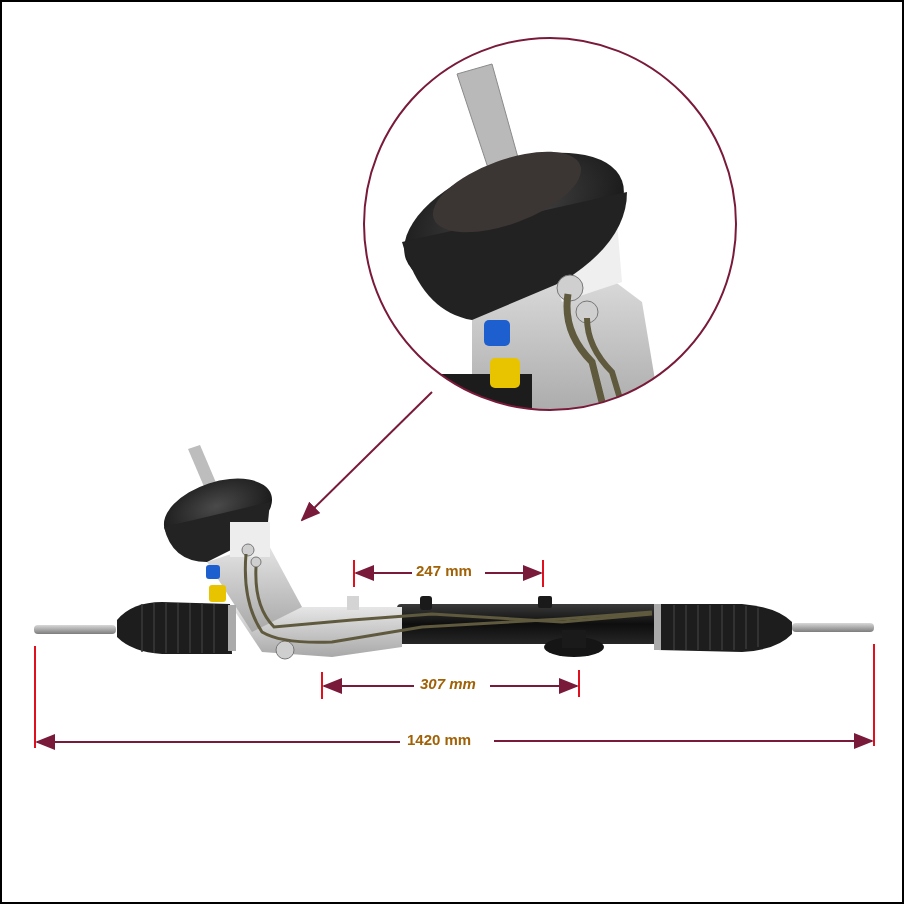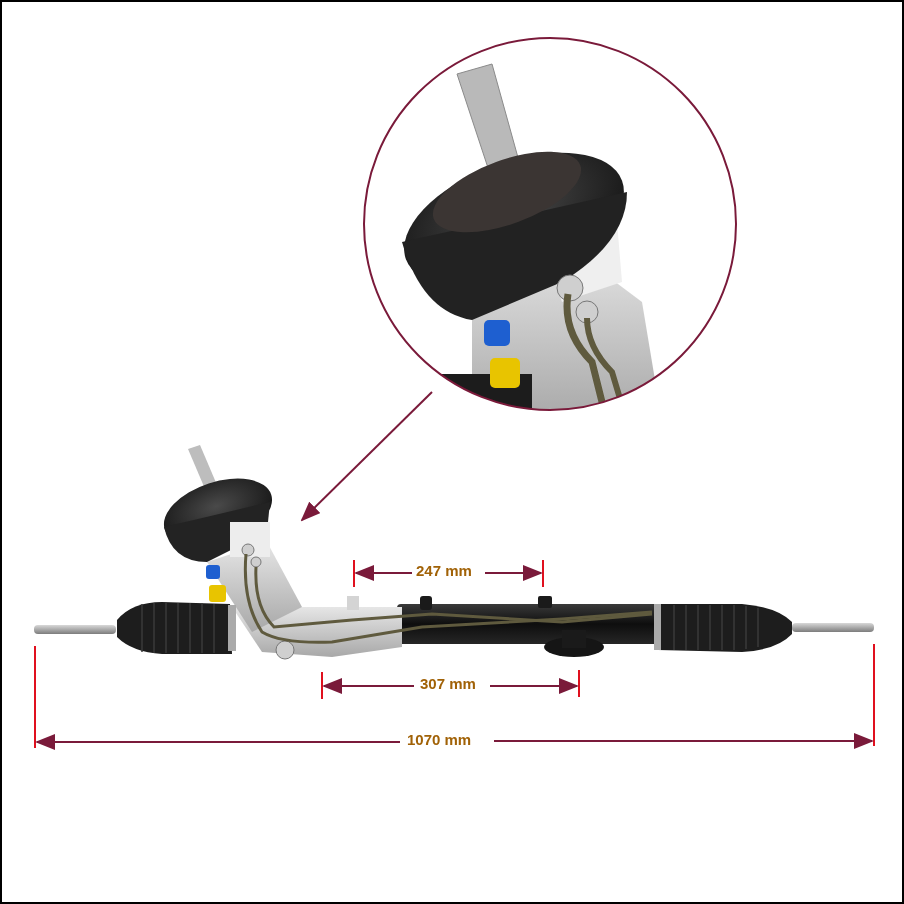--- a/index.html
+++ b/index.html
@@ -151,15 +151,15 @@
     </g>
     <g>
       <line x1="33" y1="644" x2="33" y2="746" stroke="#e0101e" stroke-width="2"></line>
       <line x1="872" y1="642" x2="872" y2="744" stroke="#e0101e" stroke-width="2"></line>
       <line x1="35" y1="740" x2="398" y2="740" stroke="#7a1a3a" stroke-width="2" marker-start="url(#arrowL)"></line>
       <line x1="492" y1="739" x2="870" y2="739" stroke="#7a1a3a" stroke-width="2" marker-end="url(#arrowR)"></line>
     </g>
   </svg>
 
   <div class="dim-label" style="left:410px; top:560px;">247 mm</div>
-  <div class="dim-label" style="left:414px; top:673px;">307 mm</div>
-  <div class="dim-label" style="left:401px; top:729px;">1070 mm</div>
+  <div class="dim-label" style="left:414px; top:673px;font-style:italic;">307 mm</div>
+  <div class="dim-label" style="left:401px; top:729px;">1420 mm</div>
 </div>
 
 </body></html>

